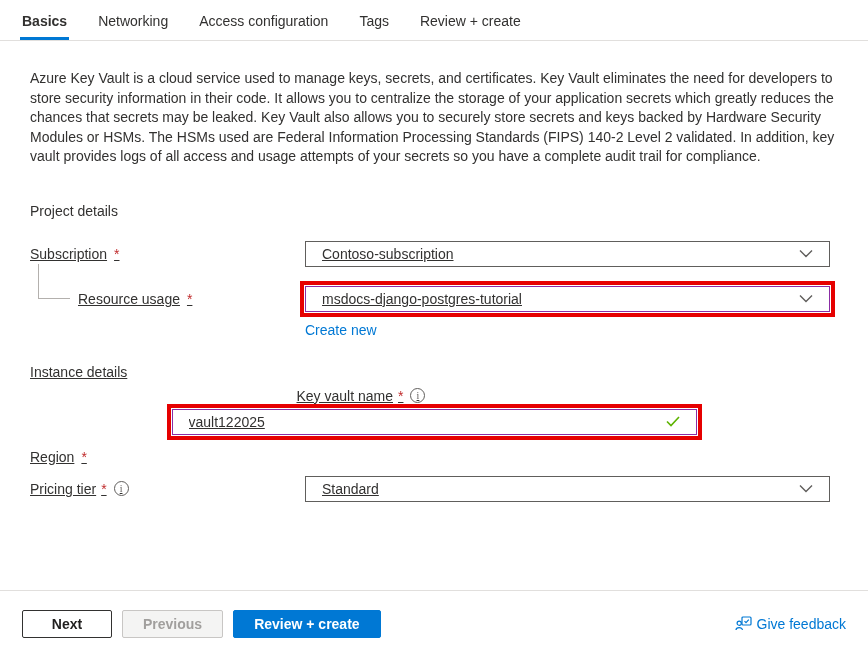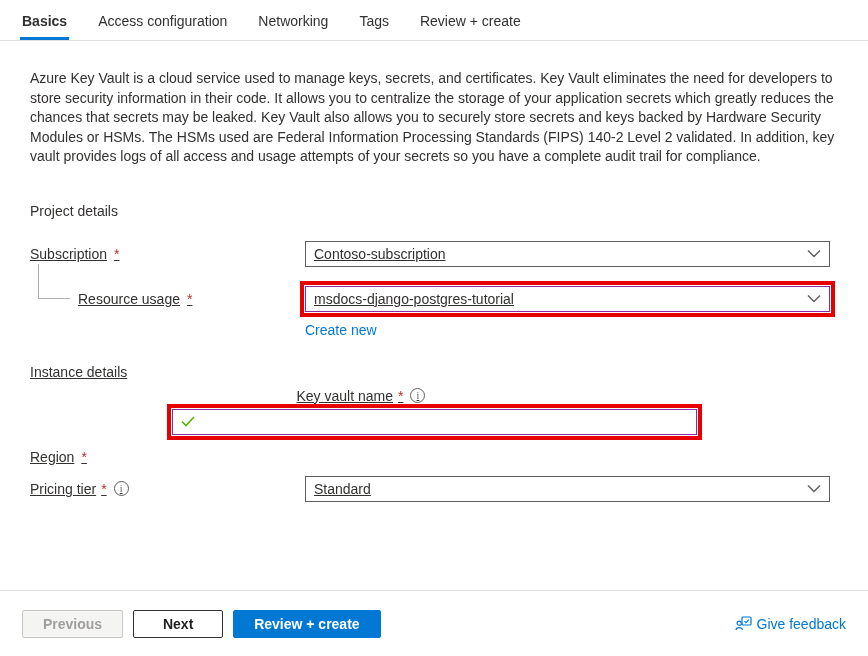--- a/index.html
+++ b/index.html
@@ -27,21 +27,21 @@
   .row { display: flex; align-items: center; margin-top: 12px; position: relative; }
   .label-col { width: 275px; flex: none; display: flex; align-items: center; gap: 7px; }
   .label-col.indent { padding-left: 48px; }
   .required { color: var(--required-red, #c02b2c); }
   .control-col { width: 525px; flex: none; }
 
   .control {
     height: 26px; background: #fff;
     border: 1px solid var(--border-gray, #605e5c);
     display: flex; align-items: center; justify-content: space-between;
-    padding: 0 8px; cursor: pointer;
+    padding: 0 16px; cursor: pointer;
   }
   .control .value { white-space: nowrap; }
 
   
   .hl { border: 4px solid var(--highlight-red, #e60000); padding: 1px; margin-left: -5px; margin-right: -5px; }
   .hl .control { border-color: var(--focus-purple, #8a2da5); }
 
   .text-input { border: none; outline: none; flex: 1; font: inherit; color: inherit; height: 100%; padding: 0; background: transparent; }
 
   .link { color: var(--accent, #0078d4); cursor: pointer; text-decoration: none; }
@@ -87,22 +87,22 @@
   .btn-primary { min-width: 146px; color: #fff; background: var(--accent, #0078d4); border: 1px solid var(--accent, #0078d4); }
 
   .feedback { margin-left: auto; display: inline-flex; align-items: center; gap: 5px; }
   .feedback-icon { color: var(--accent, #0078d4); display: block; }
 </style>
 </head>
 <body>
 
 <div class="tabs">
   <div class="tab active">Basics</div>
+  <div class="tab">Networking</div>
   <div class="tab">Access configuration</div>
-  <div class="tab">Networking</div>
   <div class="tab">Tags</div>
   <div class="tab">Review + create</div>
 </div>
 
 <div class="content">
   <p class="intro">Azure Key Vault is a cloud service used to manage keys, secrets, and certificates. Key Vault eliminates the need for developers to store security information in their code. It allows you to centralize the storage of your application secrets which greatly reduces the chances that secrets may be leaked. Key Vault also allows you to securely store secrets and keys backed by Hardware Security Modules or HSMs. The HSMs used are Federal Information Processing Standards (FIPS) 140-2 Level 2 validated. In addition, key vault provides logs of all access and usage attempts of your secrets so you have a complete audit trail for compliance.</p>
 
   <div class="section-title">Project details</div>
 
   <div class="form">
@@ -147,20 +147,21 @@
     
     <div class="row" style="margin-top:8px;flex-direction:column;">
       <div class="label-col">
         <span>Key vault name</span>
           <span class="required" style="margin-left:-2px;">*</span>
         <span class="info-icon">i</span>
       </div>
       <div class="control-col">
         <div class="hl">
           <div class="control" style="cursor:text;">
+            <input class="text-input" type="text" value="vault122025" style="">
             <svg class="check-icon" width="14" height="11" viewBox="0 0 14 11">
                 <path d="M1 5.5 L5 9.5 L13 1" fill="none" stroke="currentColor" stroke-width="1.6"></path>
               </svg>
           </div>
         </div>
       </div>
     </div>
 
     
     <div class="row" style="margin-top:9px;">
@@ -183,22 +184,22 @@
           <svg class="chevron-icon" width="14" height="9" viewBox="0 0 14 9">
               <path d="M1 1.5 L7 7.5 L13 1.5" fill="none" stroke="currentColor" stroke-width="1.4"></path>
             </svg>
         </div>
       </div>
     </div>
   </div>
 </div>
 
 <div class="footer">
+  <button class="btn btn-secondary">Next</button>
   <button class="btn btn-disabled" aria-disabled="true">Previous</button>
-  <button class="btn btn-secondary">Next</button>
   <button class="btn btn-primary">Review + create</button>
   <a class="link feedback">
     <svg class="feedback-icon" width="17" height="15" viewBox="0 0 17 15">
       <rect x="7" y="1" width="9" height="8" rx="1" fill="none" stroke="currentColor" stroke-width="1.2"></rect>
       <path d="M9.5 5.2 L11 6.7 L13.8 3.6" fill="none" stroke="currentColor" stroke-width="1.2"></path>
       <circle cx="4.2" cy="7.2" r="2.1" fill="none" stroke="currentColor" stroke-width="1.2"></circle>
       <path d="M1 14 C1 10.8 7.4 10.8 7.4 14" fill="none" stroke="currentColor" stroke-width="1.2"></path>
     </svg>
     <span>Give feedback</span>
   </a>

